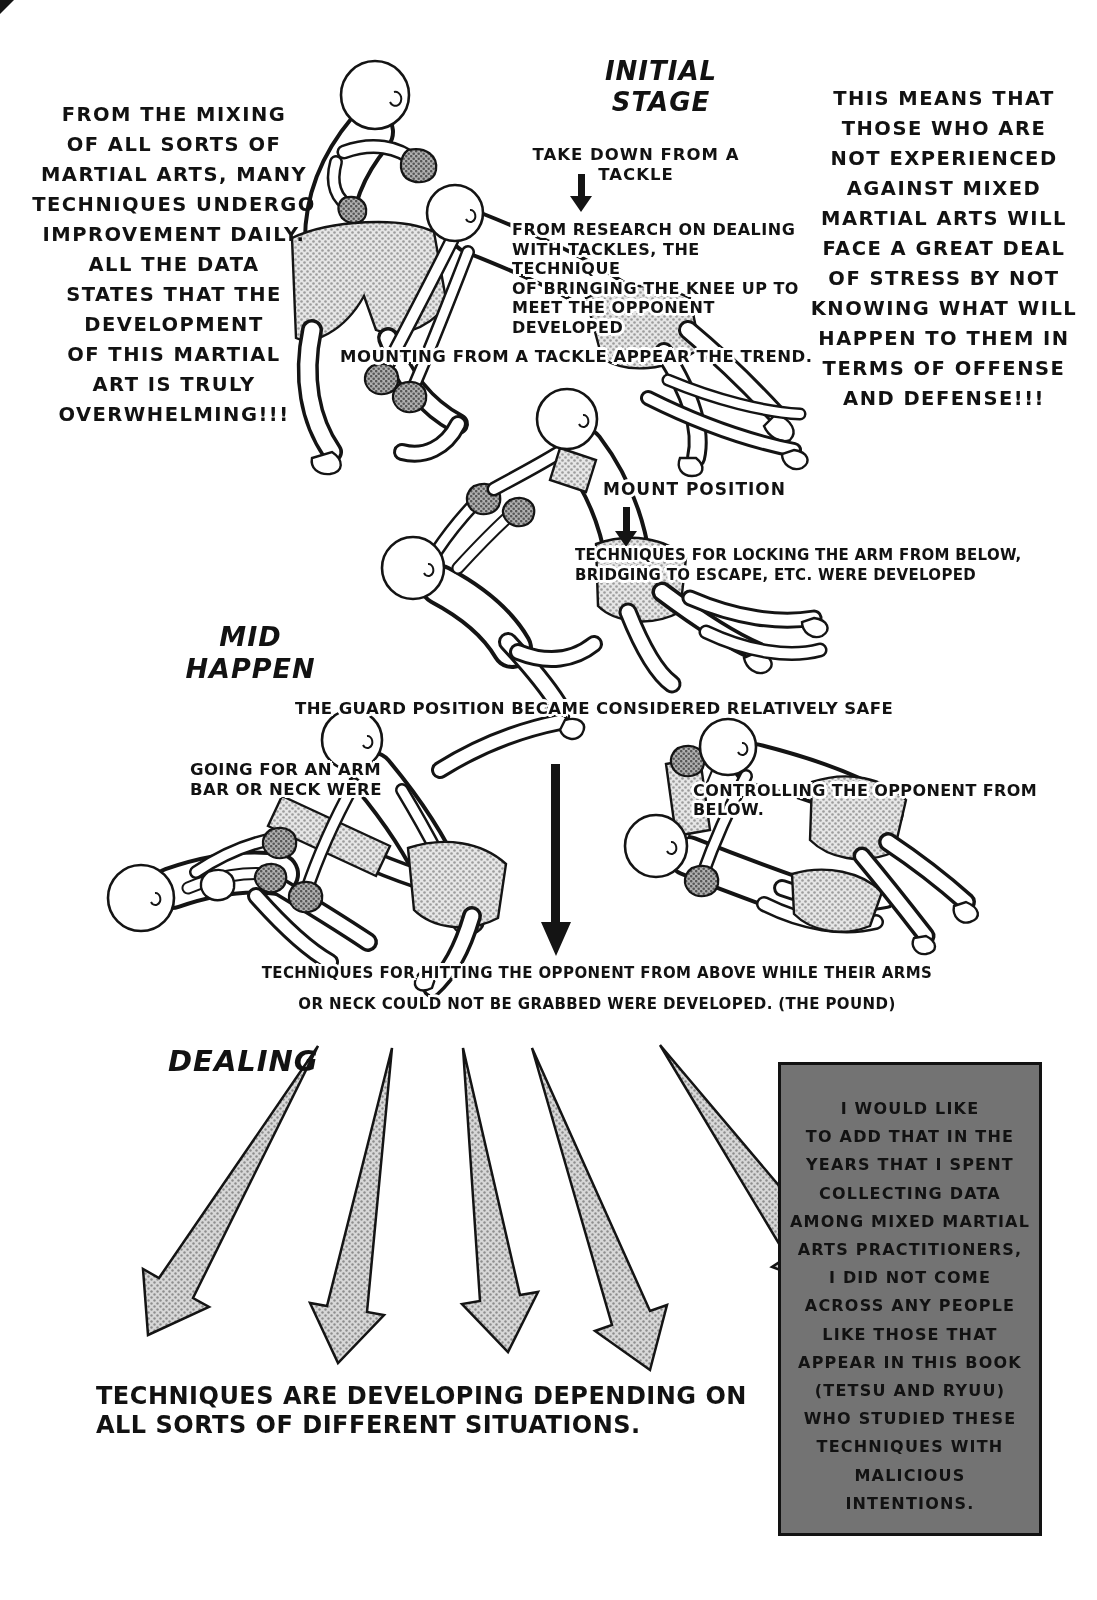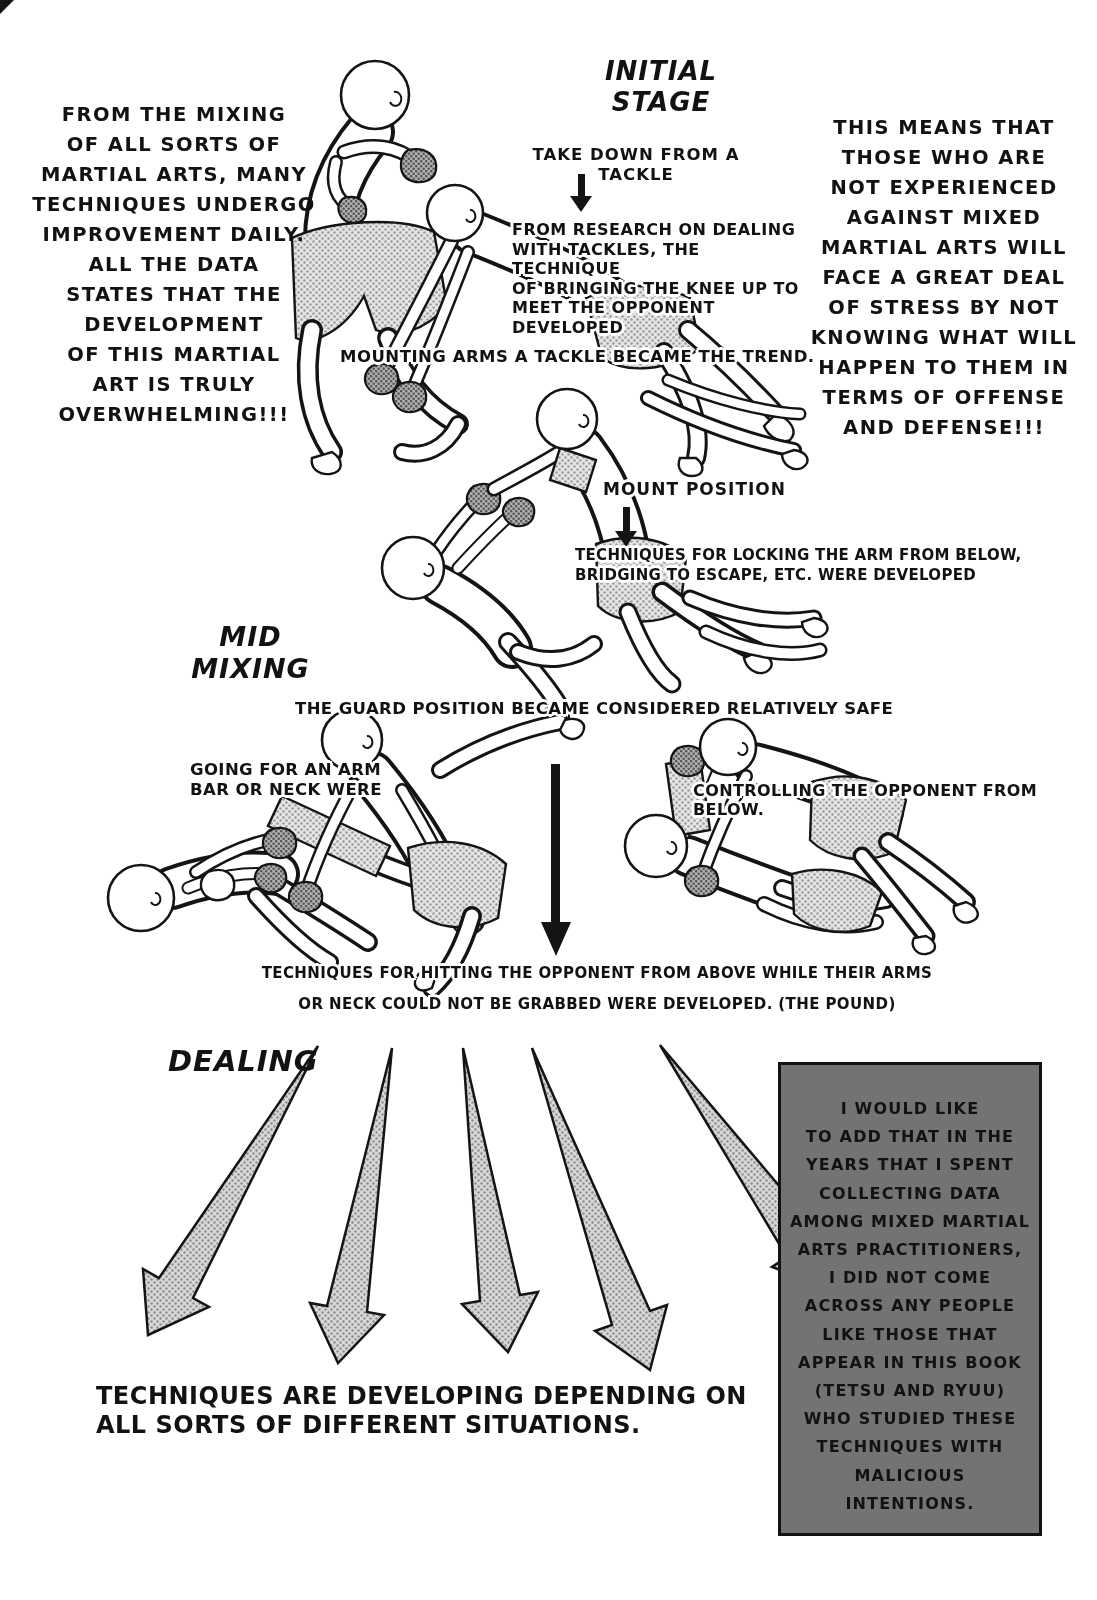--- a/index.html
+++ b/index.html
@@ -253,41 +253,41 @@
 STAGE</div>
 
   <div class="lbl center halo" style="left:500px; top:145px; width:272px; font-size:16.5px;">TAKE DOWN FROM A TACKLE</div>
 
   <div class="lbl halo" style="left:512px; top:220px; width:300px; font-size:16px; line-height:19.5px; letter-spacing:0.5px;">FROM RESEARCH ON DEALING
 WITH TACKLES, THE TECHNIQUE
 OF BRINGING THE KNEE UP TO
 MEET THE OPPONENT
 DEVELOPED</div>
 
-  <div class="lbl intro center" style="left:798px; top:113px; width:292px;">THIS MEANS THAT
+  <div class="lbl intro center" style="left:798px; top:84px; width:292px;">THIS MEANS THAT
 THOSE WHO ARE
 NOT EXPERIENCED
 AGAINST MIXED
 MARTIAL ARTS WILL
 FACE A GREAT DEAL
 OF STRESS BY NOT
 KNOWING WHAT WILL
 HAPPEN TO THEM IN
 TERMS OF OFFENSE
 AND DEFENSE!!!</div>
 
-  <div class="lbl halo" style="left:340px; top:347px; font-size:16.5px; letter-spacing:0.5px;">MOUNTING ARMS A TACKLE BECAME THE TREND.</div>
+  <div class="lbl halo" style="left:340px; top:347px; font-size:16.5px; letter-spacing:0.5px;">MOUNTING FROM A TACKLE APPEAR THE TREND.</div>
 
   <div class="lbl halo" style="left:603px; top:479px; font-size:17px;">MOUNT POSITION</div>
 
   <div class="lbl halo" style="left:575px; top:546px; width:450px; font-size:15px; line-height:19.5px; letter-spacing:0.3px;">TECHNIQUES FOR LOCKING THE ARM FROM BELOW,
 BRIDGING TO ESCAPE, ETC. WERE DEVELOPED</div>
 
   <div class="lbl hd center" style="left:183px; top:621px; width:135px; font-size:27px; line-height:32px;">MID
-MIXING</div>
+HAPPEN</div>
 
   <div class="lbl halo" style="left:295px; top:699px; font-size:16.5px; letter-spacing:0.4px;">THE GUARD POSITION BECAME CONSIDERED RELATIVELY SAFE</div>
 
   <div class="lbl halo" style="left:190px; top:760px; font-size:16.5px; line-height:20px; letter-spacing:0.4px;">GOING FOR AN ARM
 BAR OR NECK WERE</div>
 
   <div class="lbl halo" style="left:693px; top:781px; font-size:16px; letter-spacing:0.4px;">CONTROLLING THE OPPONENT FROM BELOW.</div>
 
   <div class="lbl center halo" style="left:117px; top:958px; width:960px; font-size:15px; line-height:31px; letter-spacing:0.4px;">TECHNIQUES FOR HITTING THE OPPONENT FROM ABOVE WHILE THEIR ARMS
 OR NECK COULD NOT BE GRABBED WERE DEVELOPED. (THE POUND)</div>

